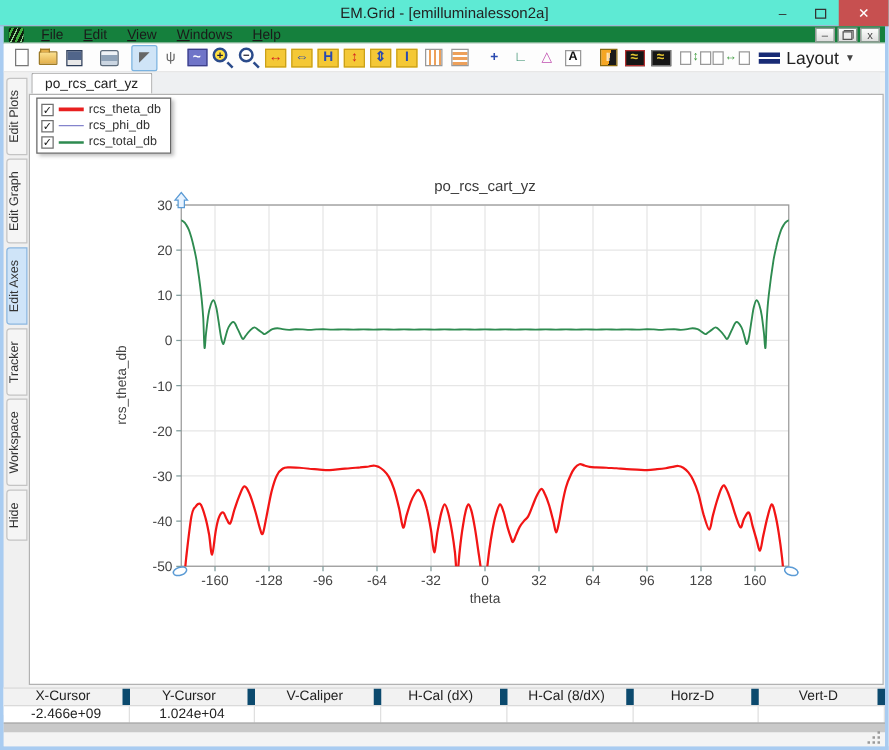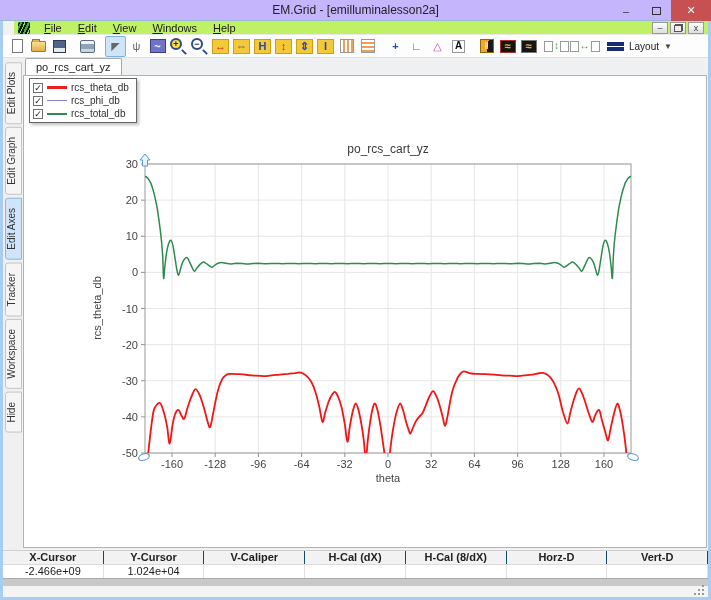--- a/index.html
+++ b/index.html
@@ -1,29 +1,29 @@
 <!DOCTYPE html>
 <html><head>
 <meta charset="utf-8">
 <style>
   *{margin:0;padding:0;box-sizing:border-box}
   html,body{width:711px;height:600px;overflow:hidden}
   body{font-family:"Liberation Sans",sans-serif;background:#e8e8e8;position:relative}
   .window{position:absolute;inset:0;background:#f2f2f2;border:3px solid #a9ccf1;border-top:none}
 
   
-  .titlebar{position:absolute;left:-3px;right:-3px;top:0;height:21px;background:#c4b5fd;display:flex;align-items:center;justify-content:center;border-bottom:1px solid #9db8d6}
+  .titlebar{position:absolute;left:-3px;right:-3px;top:0;height:21px;background:#5eead4;display:flex;align-items:center;justify-content:center;border-bottom:1px solid #9db8d6}
   .title-text{font-size:12px;color:#222}
   .win-btns{position:absolute;right:0;top:0;height:21px;display:flex}
   .wbtn{width:30px;height:21px;display:flex;align-items:center;justify-content:center;font-size:11px;color:#333;cursor:default}
   .g-max{width:9px;height:8px;border:1px solid #333}
   .wbtn.close{width:40px;background:#c75050;color:#fff;font-size:11px}
 
   
-  .menubar{position:absolute;left:11px;right:0;top:21px;height:14px;background:#bef264;display:flex;align-items:center;border-bottom:1px solid #e8e8e8}
+  .menubar{position:absolute;left:0;right:0;top:21px;height:14px;background:#15803d;display:flex;align-items:center;border-bottom:1px solid #e8e8e8}
   .app-icon{width:12px;height:12px;margin:0 6px 0 4px;background:#0c1c0c;border-radius:2px;position:relative;overflow:hidden}
   .app-icon::after{content:"";position:absolute;inset:0;background:repeating-linear-gradient(115deg,transparent 0 2px,#3fae3f 2px 4px,transparent 4px 6px,#8fd48f 6px 7px)}
   .menu-item{font-size:11px;color:#1a1a1a;padding:0 8px;height:14px;line-height:14px}
   .menu-item u{text-decoration:underline}
   .mdi-btns{position:absolute;right:4px;top:1px;display:flex;gap:2px}
   .mbtn{width:16px;height:12px;background:linear-gradient(#fcfcfc,#dedede);border:1px solid #9a9a9a;display:flex;align-items:center;justify-content:center;font-size:9px;color:#444}
   .g-restore{position:relative;width:9px;height:8px}
   .g-restore::before{content:"";position:absolute;top:0;right:0;width:6px;height:5px;border:1px solid #555;background:#fff}
   .g-restore::after{content:"";position:absolute;bottom:0;left:0;width:6px;height:5px;border:1px solid #555;background:#eee}
 
@@ -53,21 +53,21 @@
   .ic-vstripes{width:14px;height:14px;border:1px solid #999;background:repeating-linear-gradient(to right,#fff 0 2px,#eda05a 2px 4px)}
   .ic-hstripes{width:14px;height:14px;border:1px solid #999;background:repeating-linear-gradient(to bottom,#fff 0 2px,#eda05a 2px 4px)}
   .ic-text{width:13px;height:13px;border:1px solid #999;background:#fff;color:#111;font-size:10px;font-weight:bold}
   .ic-editplot{width:14px;height:14px;background:linear-gradient(100deg,#f5a623 0 55%,#1a1a1a 55% 100%);border:1px solid #8a6a10;color:#fff;font-size:9px}
   .ic-dark1{width:16px;height:13px;background:#151515;border:1px solid #b03030;color:#e8c832;font-weight:bold}
   .ic-dark2{width:16px;height:13px;background:#151515;border:1px solid #777;color:#e8c832;font-weight:bold}
   .ic-dist{display:flex;align-items:center;gap:1px;color:#3a9a3a;font-size:10px}
   .ic-dist::before,.ic-dist::after{content:"";width:7px;height:9px;border:1px solid #999;background:#fff}
   .layout-btn{display:flex;align-items:center;gap:5px;height:20px;padding:0 7px;border:1px solid transparent;border-radius:2px;margin-left:4px}
   .layout-bars{width:17px;height:9px;background:linear-gradient(#172a74 0 4px,#fff 4px 5px,#172a74 5px 9px)}
-  .layout-label{font-size:10px;color:#222}
+  .layout-label{font-size:14px;color:#222}
   .layout-caret{font-size:8px;color:#444}
 
   
   .tabrow{position:absolute;left:20px;right:4px;top:58px;height:17px;background:#eef0f2}
   .doc-tab{position:absolute;left:2px;bottom:0;height:17px;padding:0 10px;background:#fff;border:1px solid #a8a8a8;border-bottom:none;border-radius:2px 2px 0 0;font-size:11px;color:#222;display:flex;align-items:center}
 
   
   .sidebar{position:absolute;left:0;top:58px;bottom:25px;width:20px;background:#f0f0f0;display:flex;flex-direction:column;gap:3px;padding-top:4px}
   .side-tab{writing-mode:vertical-rl;transform:rotate(180deg);font-size:10px;color:#333;background:#f5f5f5;border:1px solid #c4c4c4;border-radius:0 3px 3px 0;margin-left:2px;width:17px;padding:9px 0;text-align:center}
   .side-tab.active{background:#cfe4f8;border-color:#8ab6e0}
@@ -78,21 +78,21 @@
   .leg-row{display:flex;align-items:center;gap:4px;height:11px}
   .leg-check{width:10px;height:10px;border:1px solid #707070;background:#fff;font-size:9px;line-height:8px;text-align:center;color:#222}
   .leg-line{width:20px;border-top-style:solid}
   .leg-label{font-size:10px;color:#303030;white-space:nowrap}
 
   
   .statusbar{position:absolute;left:0;right:0;top:550px;height:28px;border-top:1px solid #d0d0d0;background:#fff}
   .status-row{display:flex;height:14px}
   .status-row.hdr{background:#f2f2f2;border-bottom:1px solid #dadada}
   .scell{flex:1;font-size:11px;color:#222;text-align:center;line-height:13px;border-right:1px solid #e0e0e0;overflow:hidden}
-  .status-row.hdr .scell{font-weight:bold;border-right:1px solid #0c4a6e}
+  .status-row.hdr .scell{font-weight:normal;border-right:6px solid #0c4a6e}
 
   .mdi-bottom{position:absolute;left:0;right:0;top:578px;height:8px;background:#c9c9c9;border-top:1px solid #aaa}
   .win-bottom{position:absolute;left:0;right:0;top:586px;height:11px;background:#f4f4f4}
   .grip{position:absolute;right:4px;bottom:2px;width:2px;height:2px;background:#9a9a9a;box-shadow:-4px 0 #9a9a9a,-8px 0 #9a9a9a,0 -4px #9a9a9a,-4px -4px #9a9a9a,0 -8px #9a9a9a}
   svg text{font-family:"Liberation Sans",sans-serif}
 </style>
 </head>
 <body>
 
 <div class="window">

